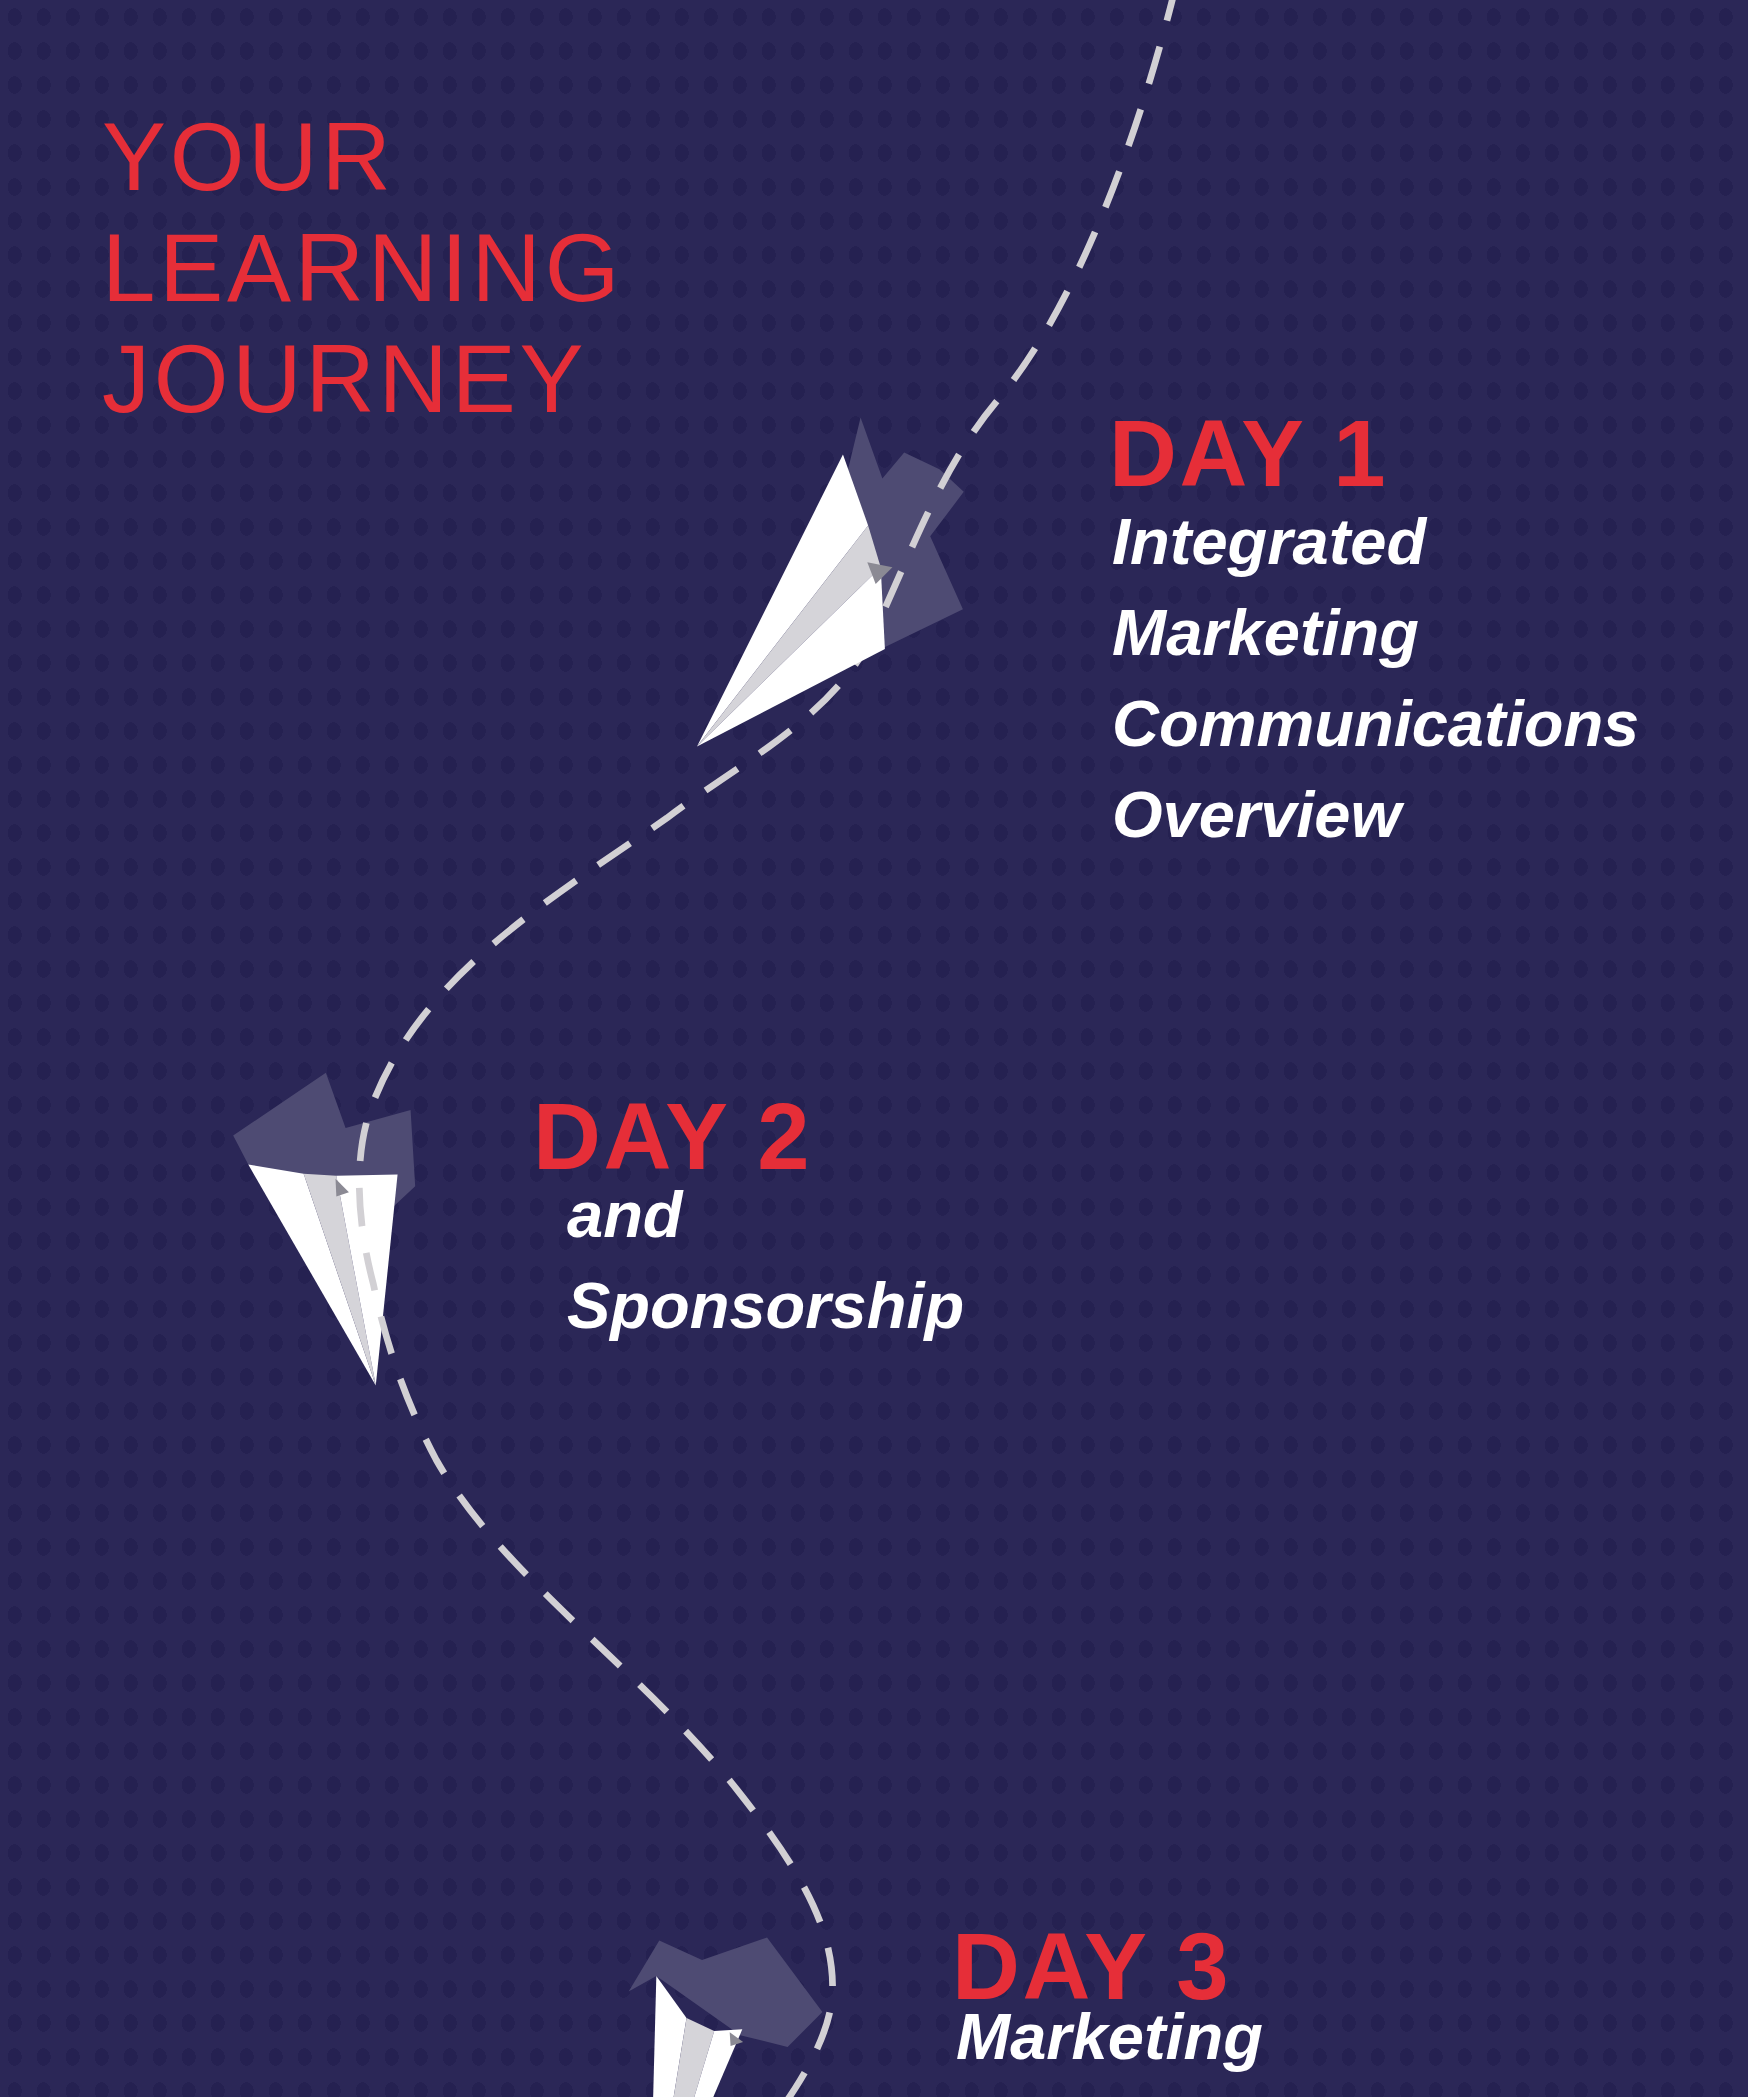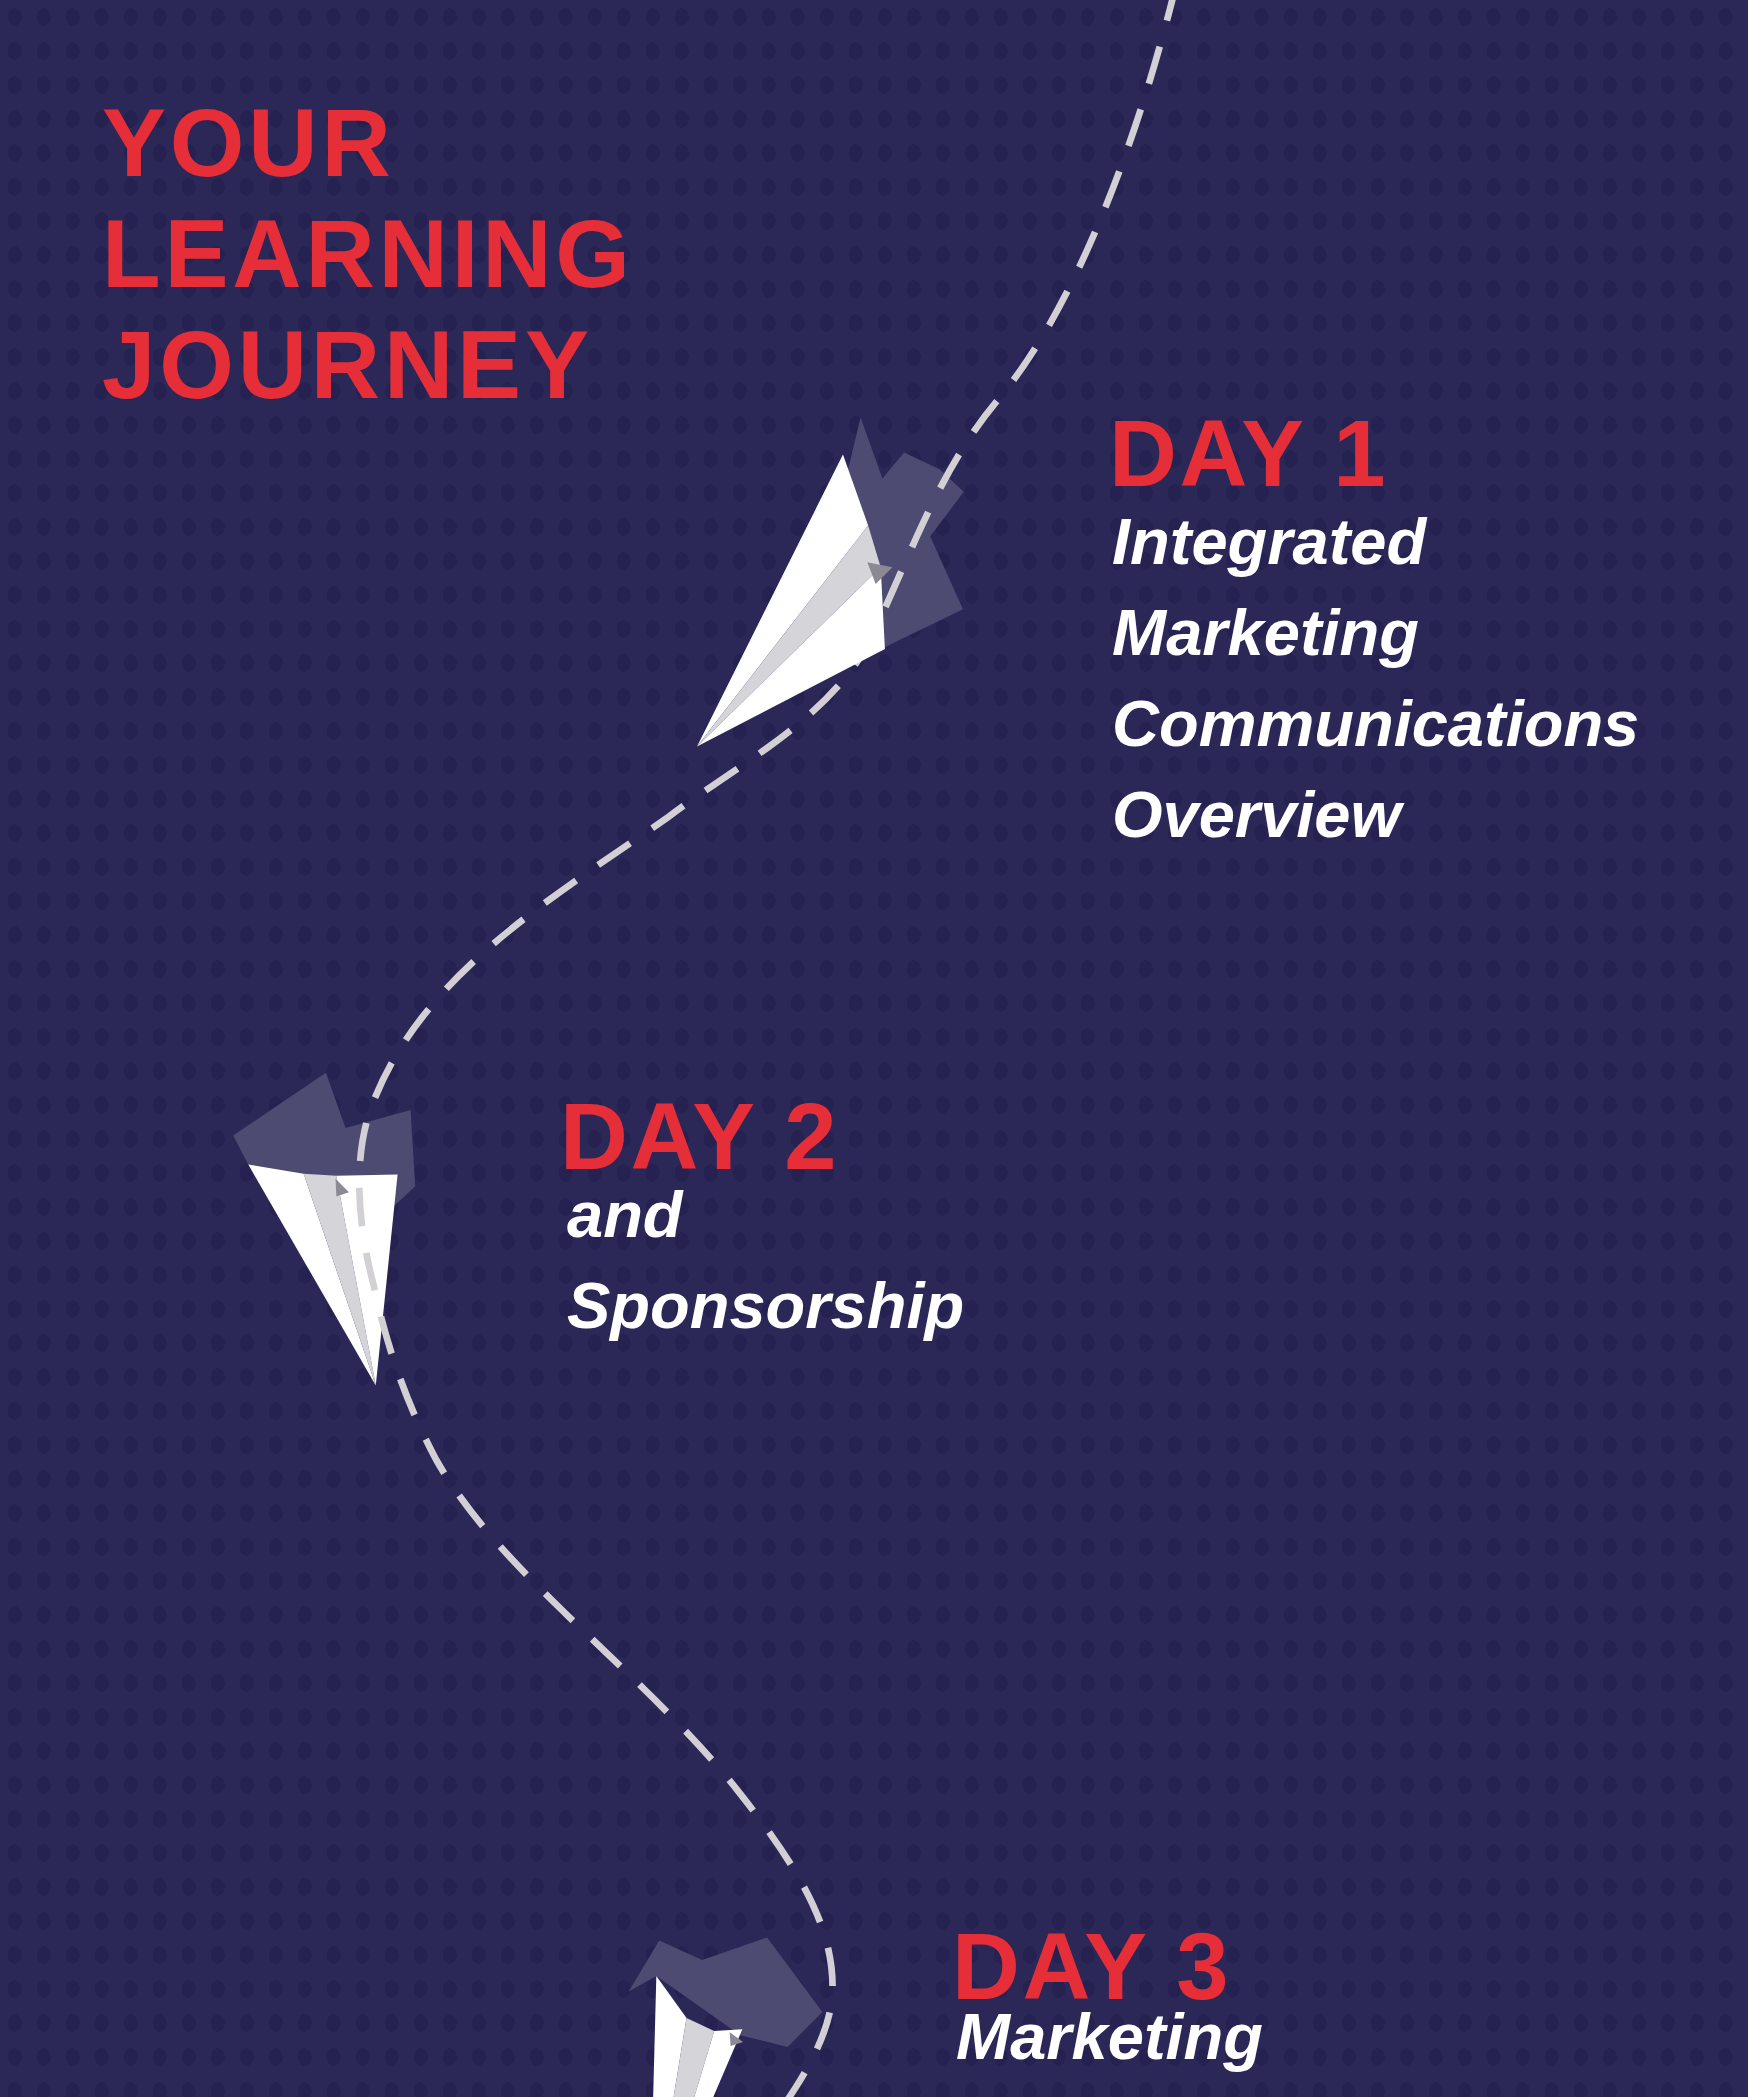--- a/index.html
+++ b/index.html
@@ -21,43 +21,43 @@
     overflow:hidden;
     font-family:"Liberation Sans", sans-serif;
   }
   .dot-grid{
     position:absolute;inset:0;
     background-image:radial-gradient(ellipse 7.1px 8.8px at 14.7px 17px, var(--dot) 0 98%, transparent 100%);
     background-size:29px 34px;
     opacity:.9;
   }
   .poster-title{
-    position:absolute;left:102px;top:87px;
+    position:absolute;left:102px;top:101px;
     color:var(--accent-red);
     font-size:96px;line-height:111px;
-    letter-spacing:3.8px;font-weight:700;
+    letter-spacing:3.8px;font-weight:400;
     white-space:nowrap;
   }
   .day-heading{
     position:absolute;
     color:var(--accent-red);
     font-size:94px;line-height:109px;
     letter-spacing:2.5px;font-weight:700;
     white-space:nowrap;
   }
   .day-desc{
     position:absolute;
     color:var(--text-white);
     font-size:65px;line-height:91px;
     font-weight:700;font-style:italic;
     white-space:nowrap;
   }
   #day1-heading{left:1109px;top:399px;}
   #day1-desc{left:1112px;top:496px;}
-  #day2-heading{left:560px;top:1082px;}
+  #day2-heading{left:533px;top:1082px;}
   #day2-desc{left:567px;top:1169px;}
   #day3-heading{left:952px;top:1912px;}
   #day3-desc{left:956px;top:1991px;}
   svg.scene{position:absolute;inset:0;width:1748px;height:2522px;}
   .shadow{fill:var(--plane-shadow);}
   .face-white{fill:var(--plane-white);}
   .face-gray{fill:var(--plane-gray);}
   .face-dark{fill:var(--plane-dark);}
   .flight-path{
     fill:none;

